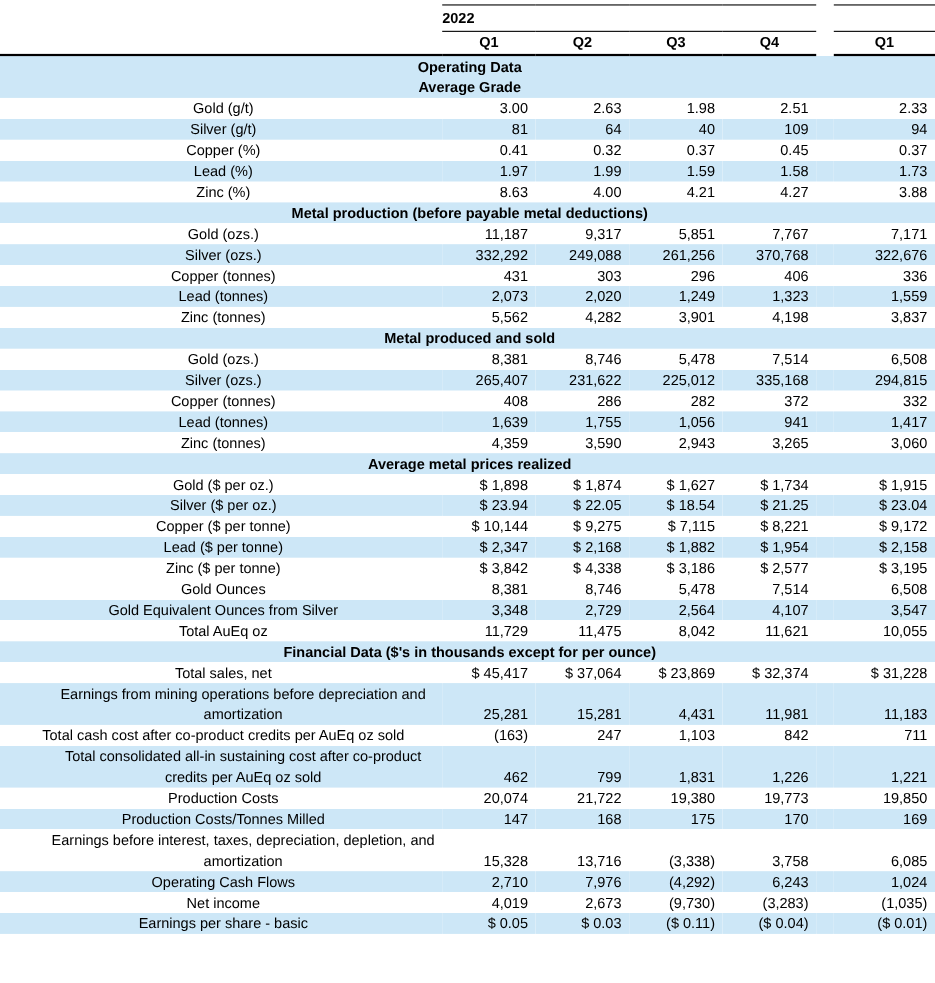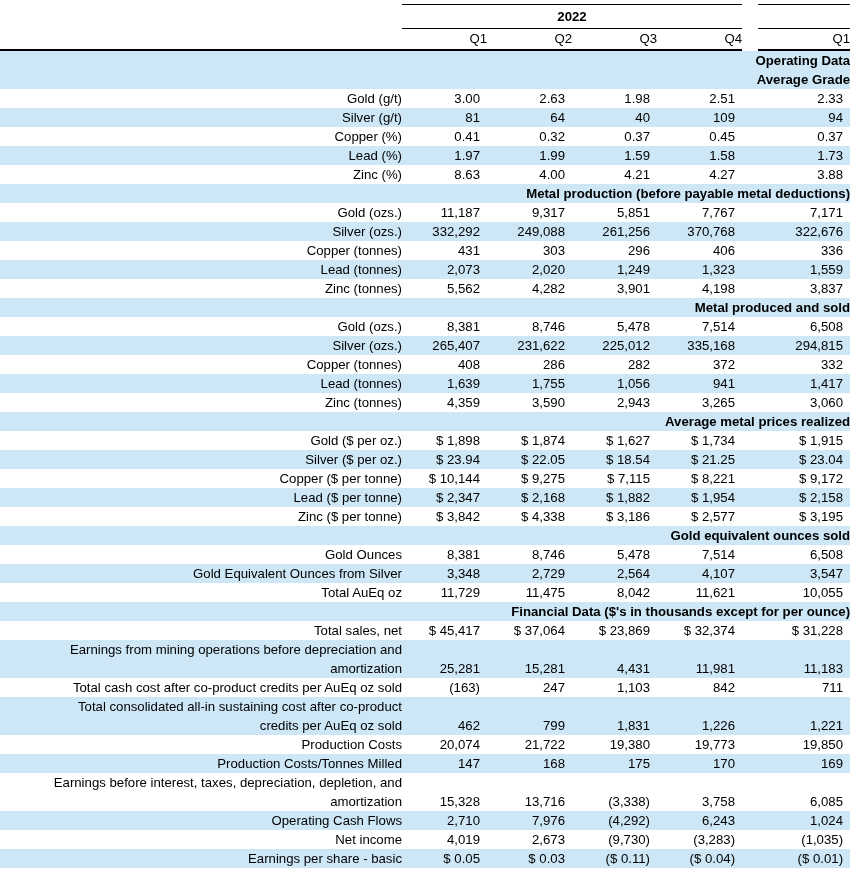--- a/index.html
+++ b/index.html
@@ -13,28 +13,28 @@
   td {
     padding:0; margin:0; height:19px; line-height:19px;
     font-size:13.2px; white-space:nowrap; overflow:hidden;
     vertical-align:middle;
   }
   
   tr.h1 td { height:23px; line-height:23px; }
   tr.h2 td { height:20px; line-height:20px; }
   .grp {
     border-top:1.5px solid var(--border); border-bottom:1.5px solid var(--border);
-    text-align:center; font-weight:700;
+    text-align:left; font-weight:700;
   }
   .nqtop { border-top:1.5px solid var(--border); border-bottom:1.5px solid var(--border); }
-  .q { text-align:right; font-weight:400; }
+  .q { text-align:center; font-weight:700; }
   .hb { border-bottom:2px solid var(--border); }
   .hgap { border:none; }
   
-  .lbl { text-align:right; padding-left:4px; }
+  .lbl { text-align:center; padding-left:4px; }
   .val { text-align:right; padding-right:7px; }
   .b  { font-weight:700; }
   tr.stripe td { background:var(--stripe); }
   tr.tall td { height:38px; }
   tr.tall td.lbl { line-height:19px; vertical-align:top;padding-left:40px; }
   tr.tall td.lbl div { height:19px; line-height:19px; }
   tr.tall td.val { vertical-align:bottom; line-height:19px; }
 </style>
 </head>
 <body>
@@ -256,23 +256,20 @@
         </tr>
         <tr>
           <td class="lbl">Zinc ($ per tonne)</td>
           <td class="val">$ 3,842</td>
           <td class="val">$ 4,338</td>
           <td class="val">$ 3,186</td>
           <td class="val">$ 2,577</td>
           <td class="gap"></td>
           <td class="val">$ 3,195</td>
         </tr>
-        <tr class="stripe">
-          <td class="lbl b" colspan="7">Gold equivalent ounces sold</td>
-        </tr>
         <tr>
           <td class="lbl">Gold Ounces</td>
           <td class="val">8,381</td>
           <td class="val">8,746</td>
           <td class="val">5,478</td>
           <td class="val">7,514</td>
           <td class="gap"></td>
           <td class="val">6,508</td>
         </tr>
         <tr class="stripe">

